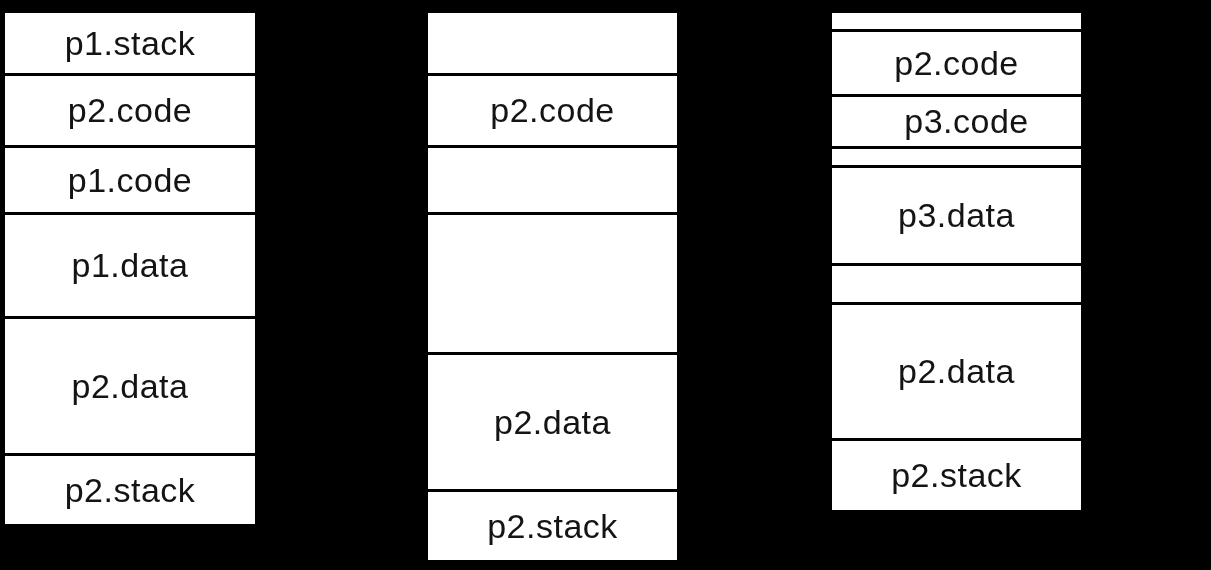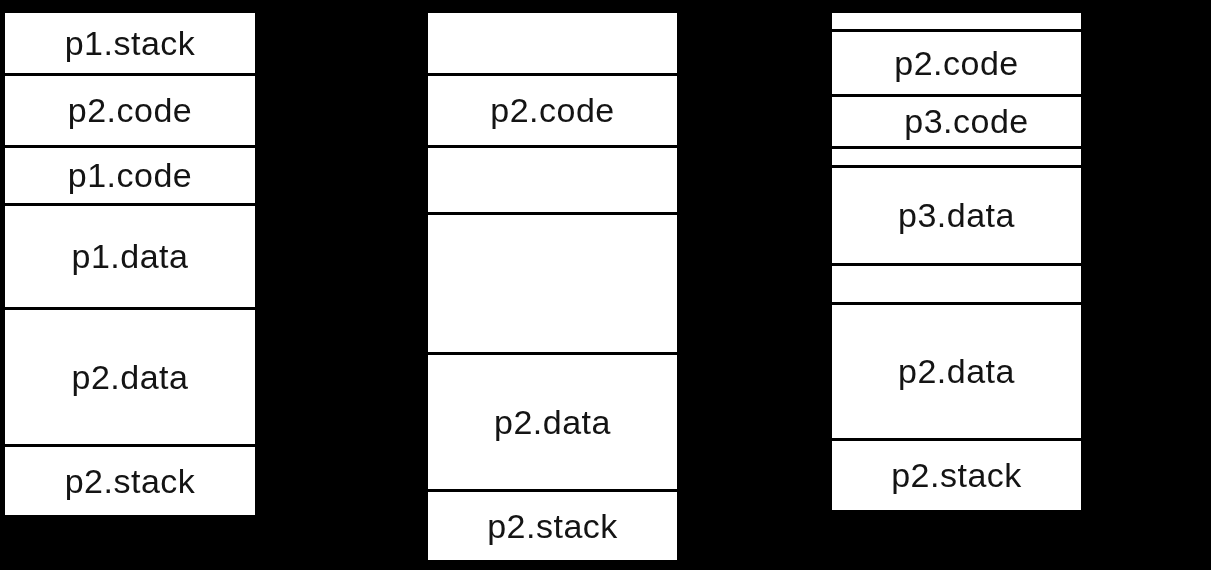--- a/index.html
+++ b/index.html
@@ -43,21 +43,21 @@
     border-bottom: none;
   }
 </style>
 </head>
 <body>
 
 <div id="canvas">
   <div class="memory-column col-1">
       <div class="memory-box" style="height: 63px;">p1.stack</div>
       <div class="memory-box" style="height: 72px;">p2.code</div>
-      <div class="memory-box" style="height: 58px;">p1.code</div>
+      <div class="memory-box" style="height: 67px;">p1.code</div>
       <div class="memory-box" style="height: 104px;">p1.data</div>
       <div class="memory-box" style="height: 137px;">p2.data</div>
       <div class="memory-box" style="height: 68px;">p2.stack</div>
     </div>
   <div class="memory-column col-2">
       <div class="memory-box" style="height: 63px;"></div>
       <div class="memory-box" style="height: 72px;">p2.code</div>
       <div class="memory-box" style="height: 67px;"></div>
       <div class="memory-box" style="height: 140px;"></div>
       <div class="memory-box" style="height: 137px;">p2.data</div>

